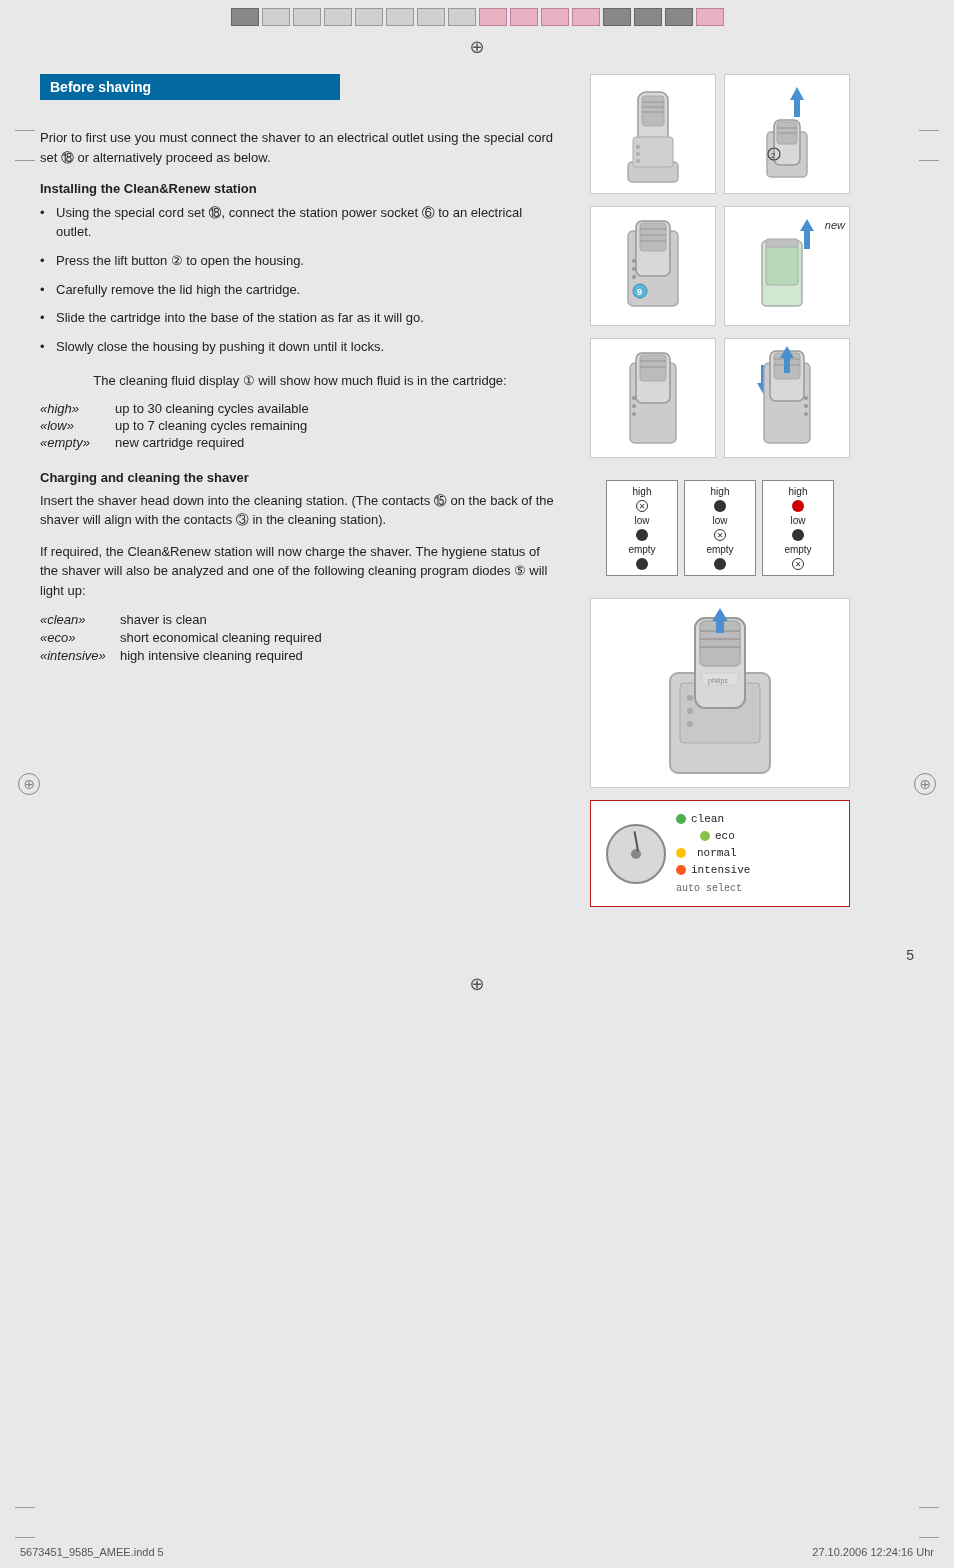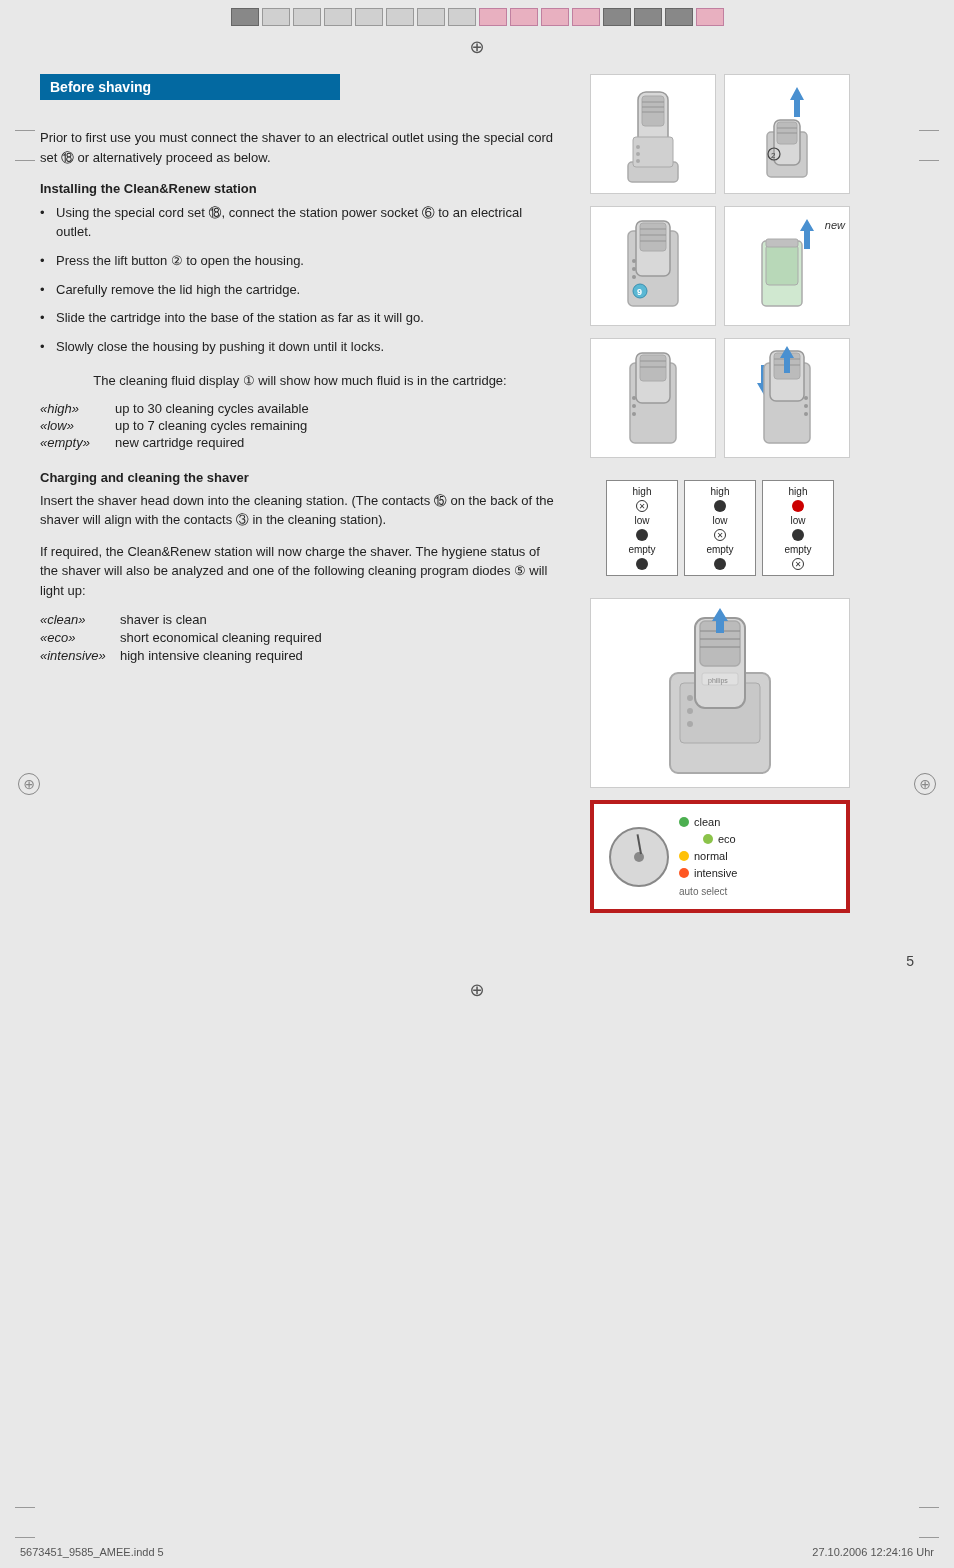--- a/index.html
+++ b/index.html
@@ -461,39 +461,39 @@
           <line x1="60" y1="36" x2="100" y2="36" stroke="#888" stroke-width="1"></line>
           <line x1="60" y1="44" x2="100" y2="44" stroke="#888" stroke-width="1"></line>
 
           <rect x="62" y="70" width="36" height="12" rx="2" fill="#e0e0e0" stroke="#ccc" stroke-width="1"></rect>
           <text x="68" y="80" font-size="7" fill="#888">philips</text>
 
           <polygon points="80,5 88,18 84,18 84,30 76,30 76,18 72,18" fill="#4a90d0"></polygon>
         </svg>
       </div>
 
-      <div style="width:260px; background:#fff; border:4px solid #b91c1c; padding:12px 15px;">
+      <div style="width:260px; background:#fff; border:1px solid #b91c1c; padding:12px 15px;font-family:Liberation Mono, monospace;">
         <div style="display:flex; gap:10px; align-items:center;">
 
           <div style="width:60px; height:60px; border-radius:50%; border:2px solid #888; background:#d8d8d8; display:flex; align-items:center; justify-content:center; position:relative; flex-shrink:0;">
             <div style="width:10px; height:10px; border-radius:50%; background:#888;"></div>
 
             <div style="position:absolute; width:2px; height:20px; background:#555; top:5px; left:29px; transform-origin:bottom center; transform:rotate(-10deg);"></div>
           </div>
 
           <div style="display:flex; flex-direction:column; gap:5px; font-size:11px;">
             <div style="display:flex; align-items:center; gap:5px;">
               <div style="width:10px;height:10px;border-radius:50%;background:#4caf50;"></div>
               <span>clean</span>
             </div>
             <div style="display:flex; align-items:center; gap:5px;margin-left:24px;">
               <div style="width:10px;height:10px;border-radius:50%;background:#8bc34a;"></div>
               <span>eco</span>
             </div>
-            <div style="display:flex; align-items:center; gap:5px;">
+            <div style="display:flex; align-items:center; gap:11px;">
               <div style="width:10px;height:10px;border-radius:50%;background:#ffc107;"></div>
               <span>normal</span>
             </div>
             <div style="display:flex; align-items:center; gap:5px;">
               <div style="width:10px;height:10px;border-radius:50%;background:#ff5722;"></div>
               <span>intensive</span>
             </div>
             <div style="font-size:10px; color:#666; margin-top:2px;">auto select</div>
           </div>
         </div>

